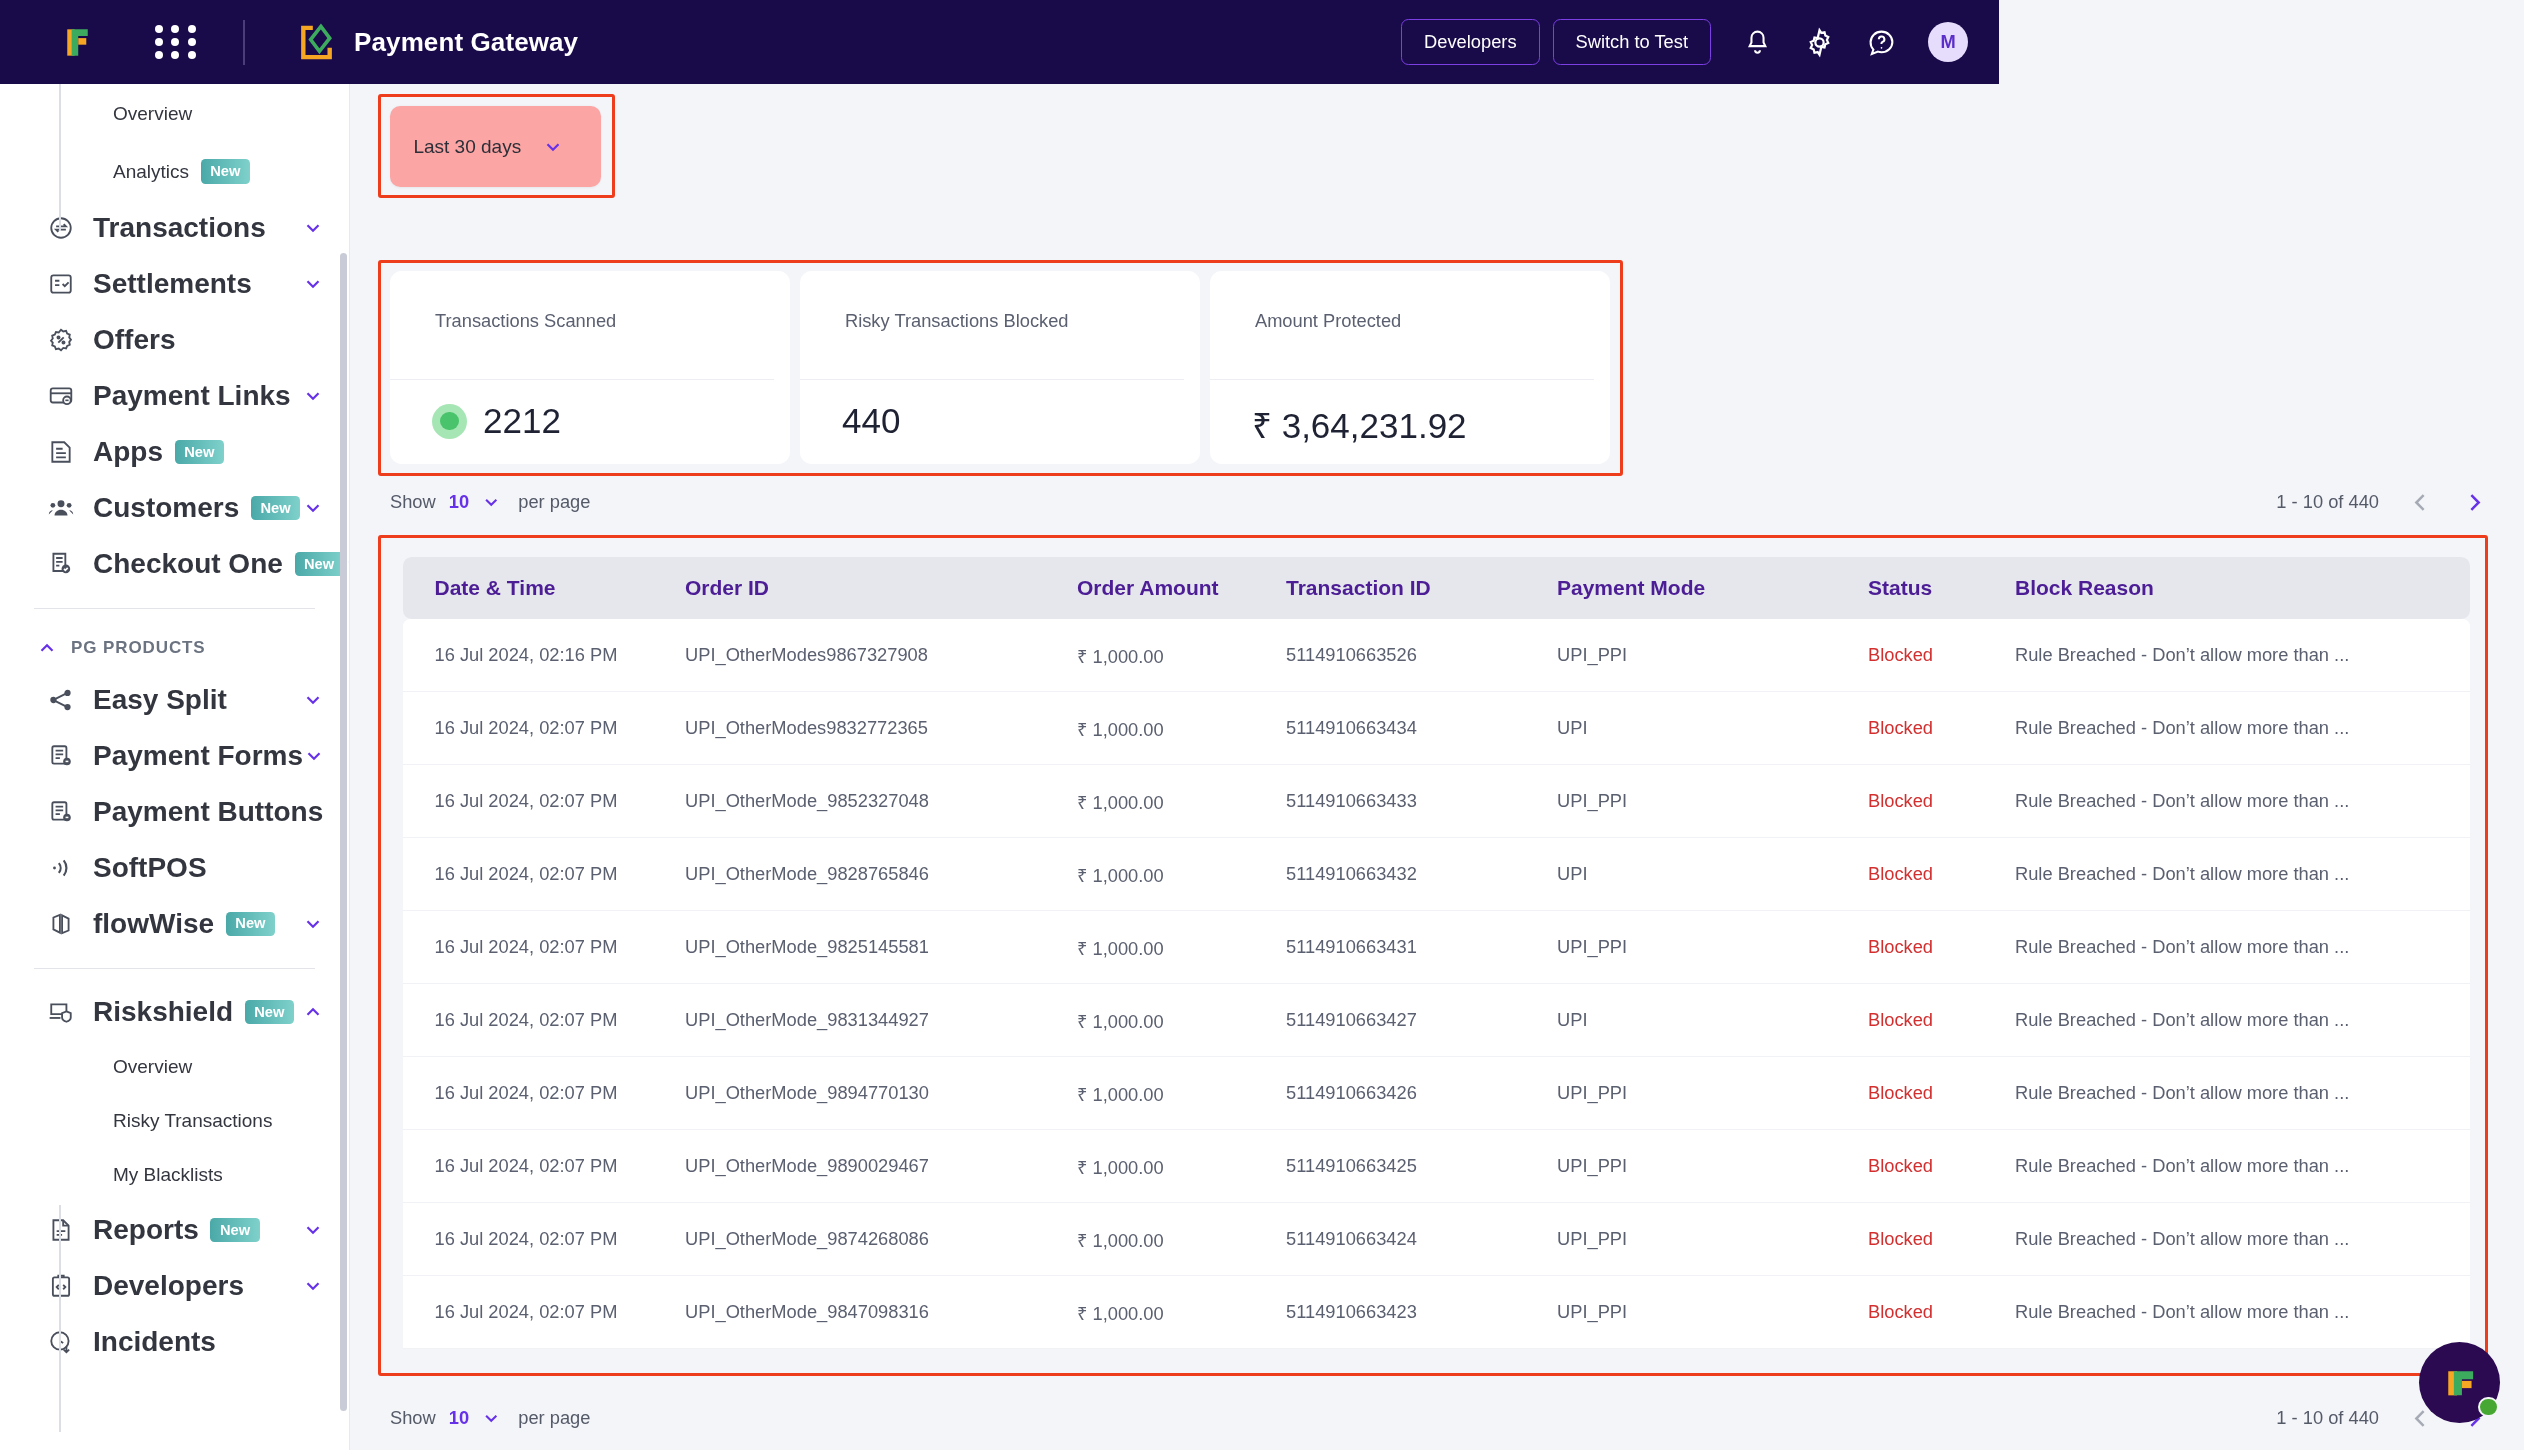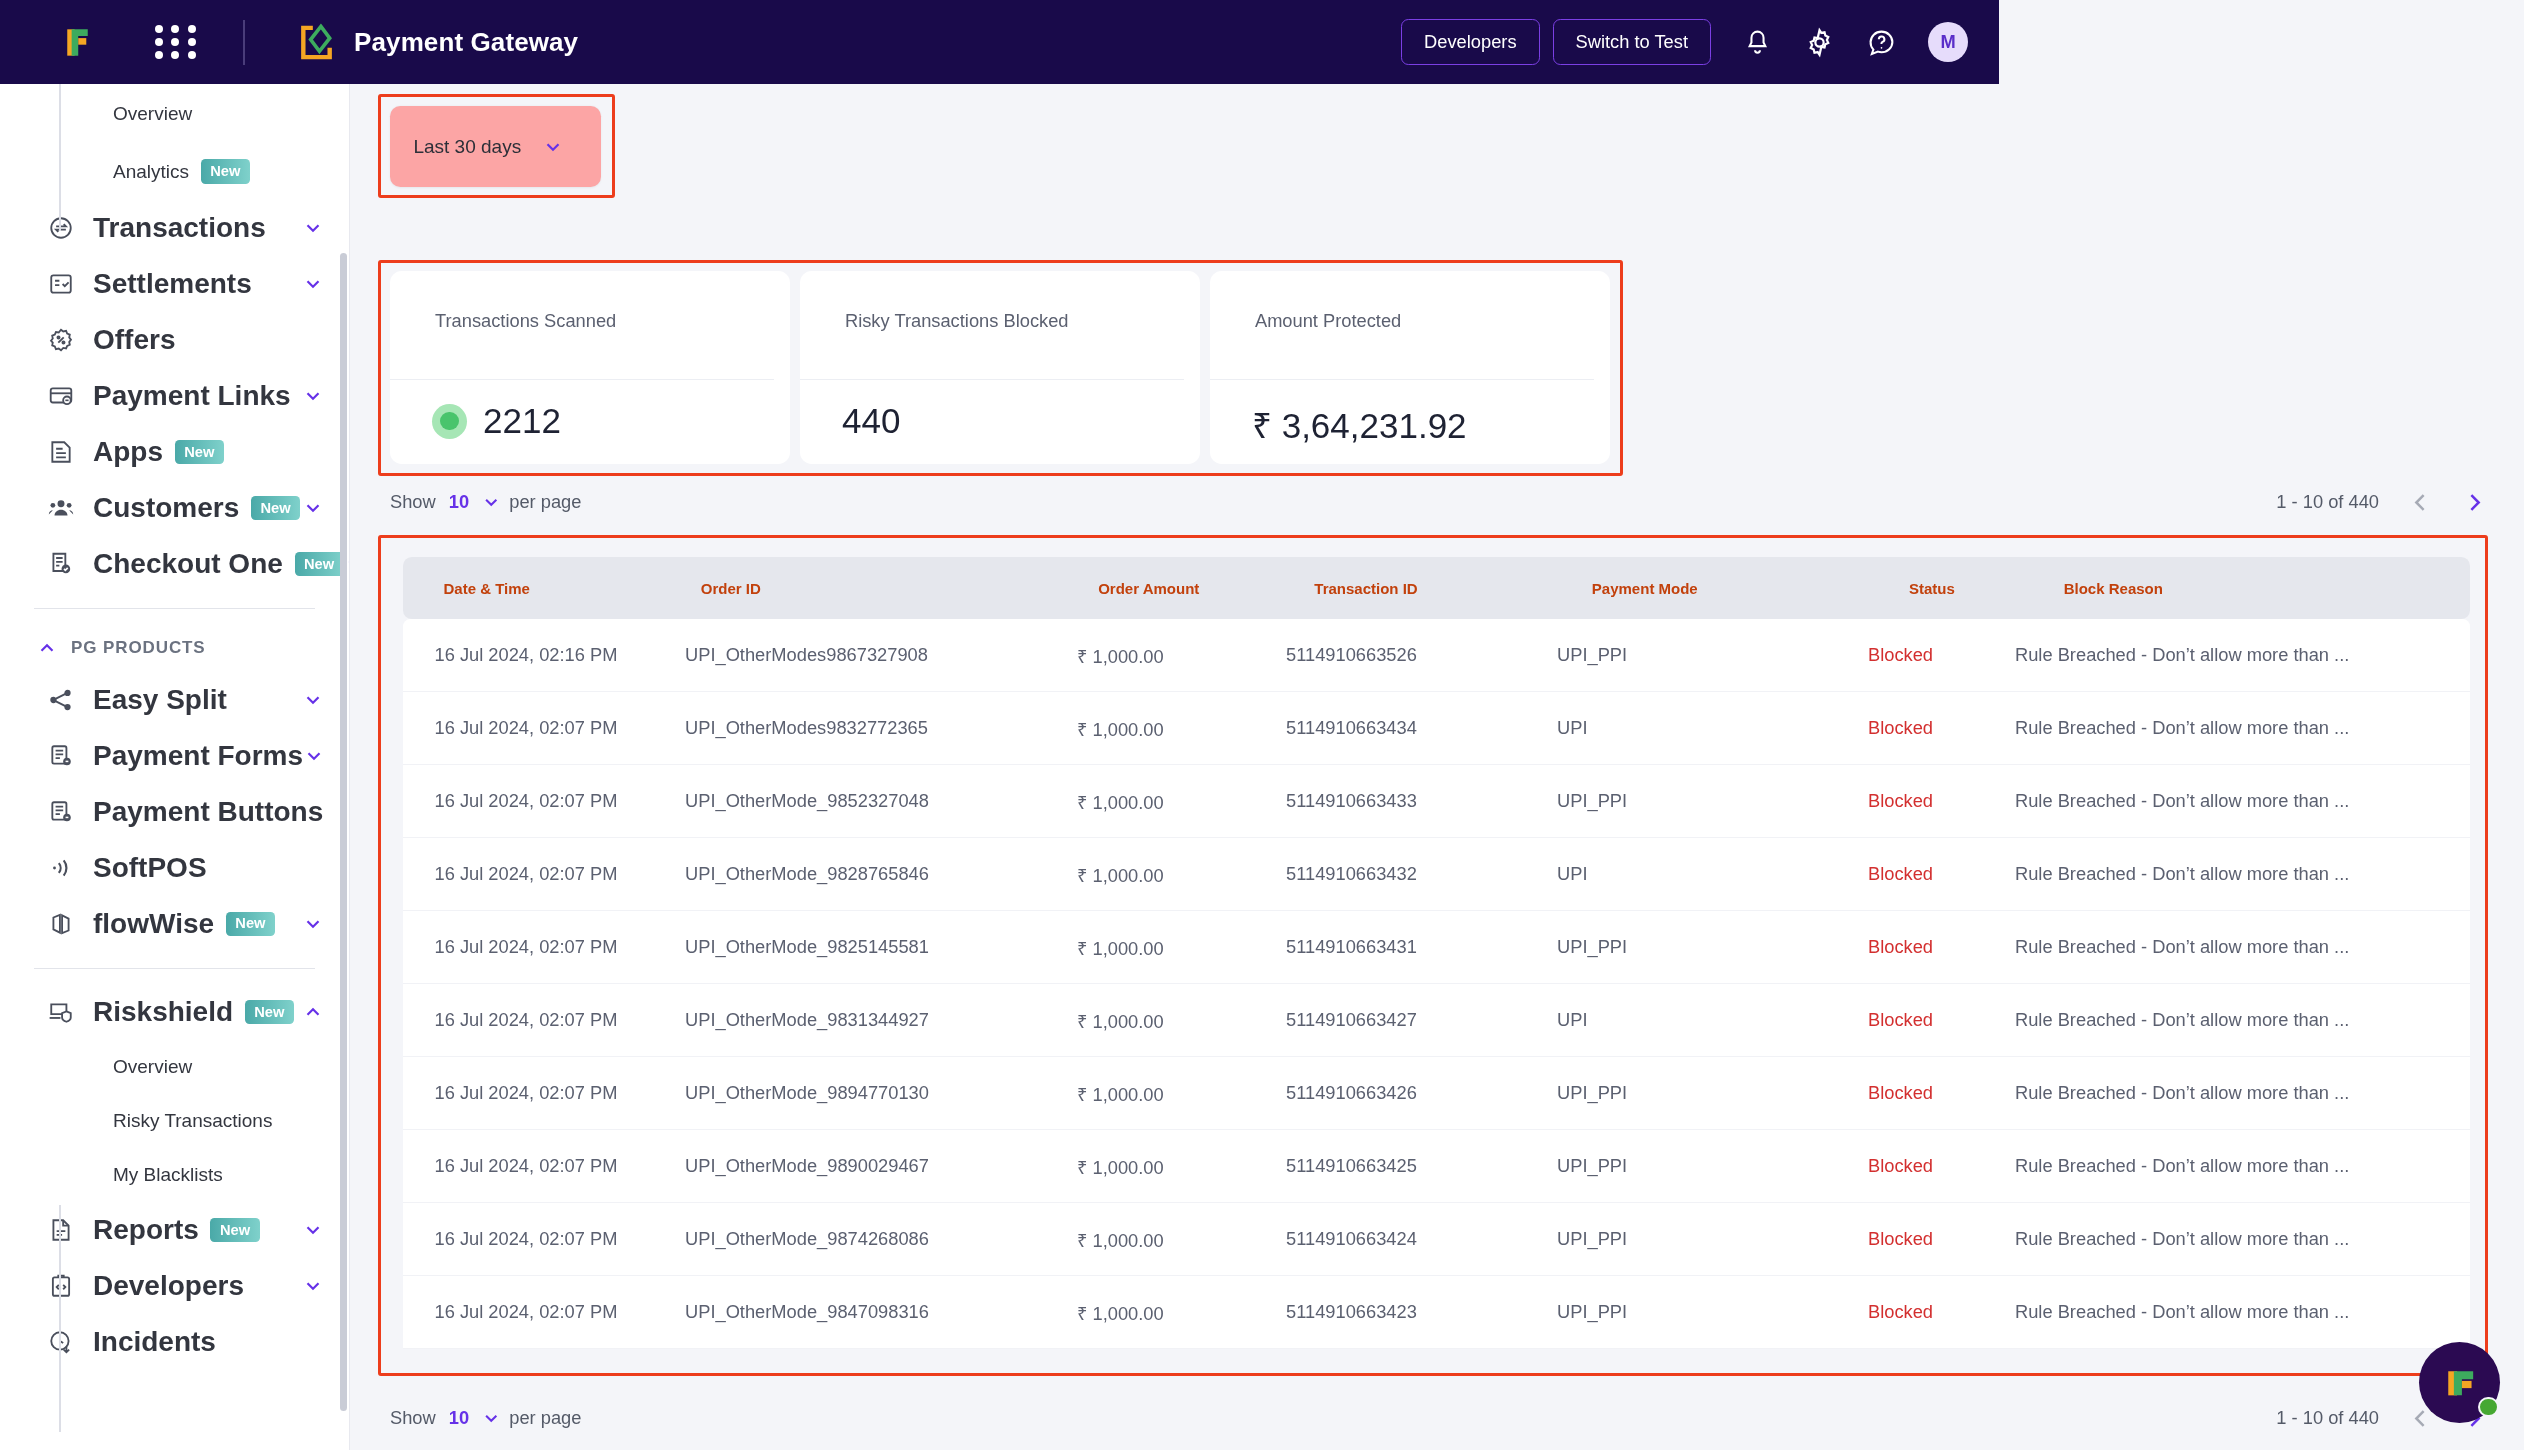--- a/index.html
+++ b/index.html
@@ -137,36 +137,36 @@
   .stat-card .st-val { font-size: 35px; color: #1e2233; font-weight: 500; white-space: nowrap; }
 
   .pager {
     position: absolute; left: 0; width: 2175px; height: 44px;
     display: flex; align-items: center; gap: 42px;
   }
   .pager .left { margin-left: 40px; display: flex; align-items: center; gap: 0; }
   .pager .ptxt { font-size: 18.3px; color: #545a68; }
   .pager .pnum { font-size: 18.3px; color: #6631e8; font-weight: bold; margin-left: 13px; cursor: pointer; }
   .pager .pchev { margin-left: 11.7px; width: 20.5px; height: 20.5px; cursor: pointer; }
-  .pager .ppp { font-size: 18.3px; color: #545a68; margin-left: 8px; }
+  .pager .ppp { font-size: 18.3px; color: #545a68; margin-left: 17px; }
   .pager .right { margin-left: auto; margin-right: 38px; display: flex; align-items: center; }
   .pager .range { font-size: 18.3px; color: #545a68; }
   .pager .navbtn { margin-left: 29px; width: 25px; height: 25px; cursor: pointer; }
 
   .table-wrap {
     position: absolute; left: 40px; top: 460px;
     width: 2093px; height: 824px;
     background: #f4f5f9;
     padding: 13px 13px 13px 13px;
   }
   .thead {
     height: 62px; background: #e5e7ed; border-radius: 8.8px;
     display: flex; align-items: center;
   }
-  .thead .th { font-size: 15px; color: #c2410c; font-weight: bold; margin-left: 9px; }
+  .thead .th { font-size: 21px; color: #4c1d95; font-weight: bold; }
   .trow {
     height: 73px; background: #ffffff;
     display: flex; align-items: center;
     border-bottom: 1.5px solid #f1f2f6;
   }
   .trow:first-of-type { border-radius: 7.3px 7.3px 0 0; }
   .trow .td { font-size: 18.3px; color: #5b6070; white-space: nowrap; overflow: hidden; }
   .trow .td.blocked { color: #d32f2f; }
 
   .c1 { width: 282px; padding-left: 31.5px; }

